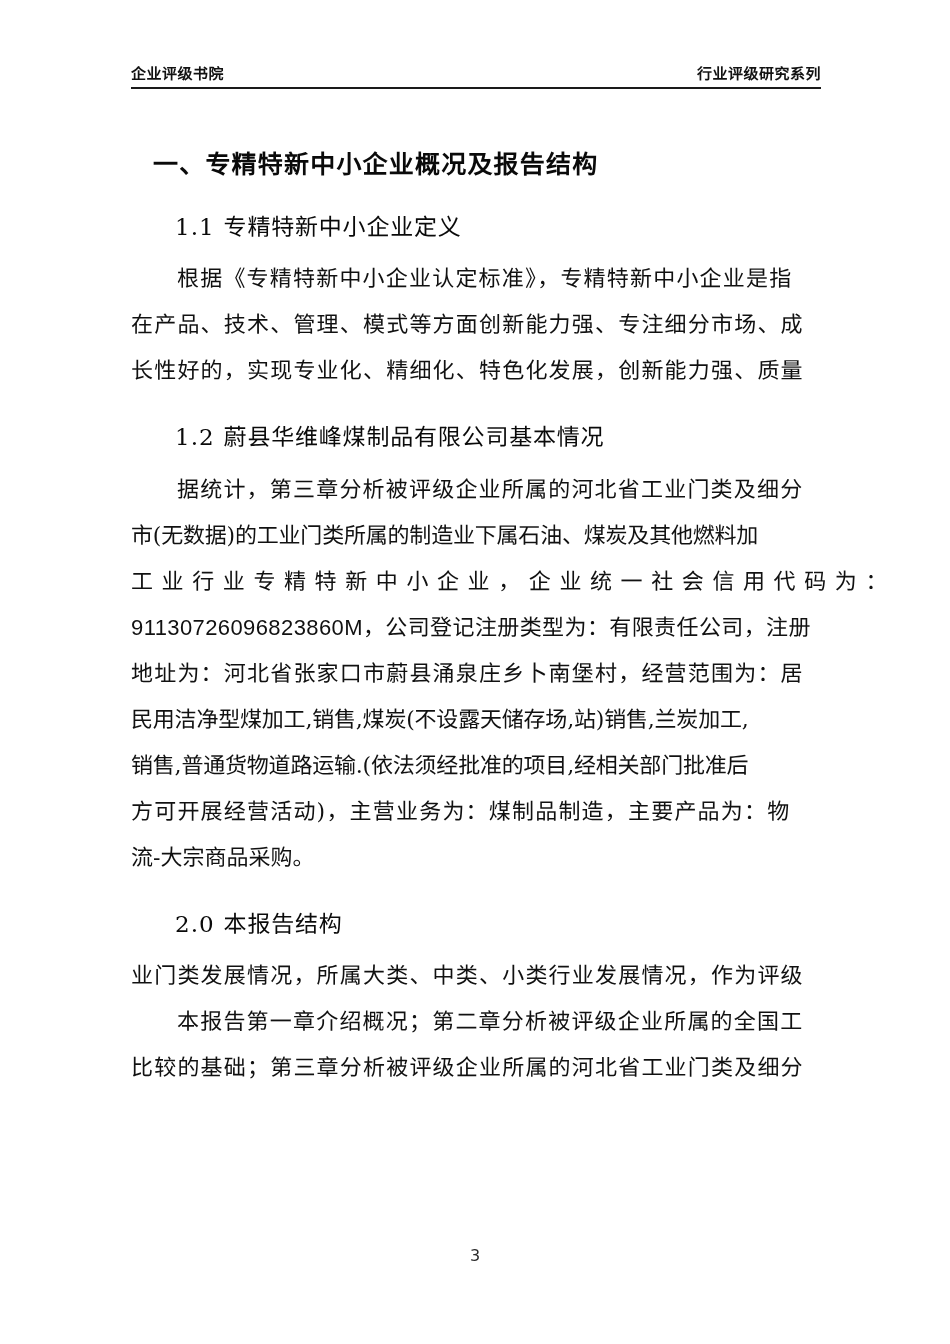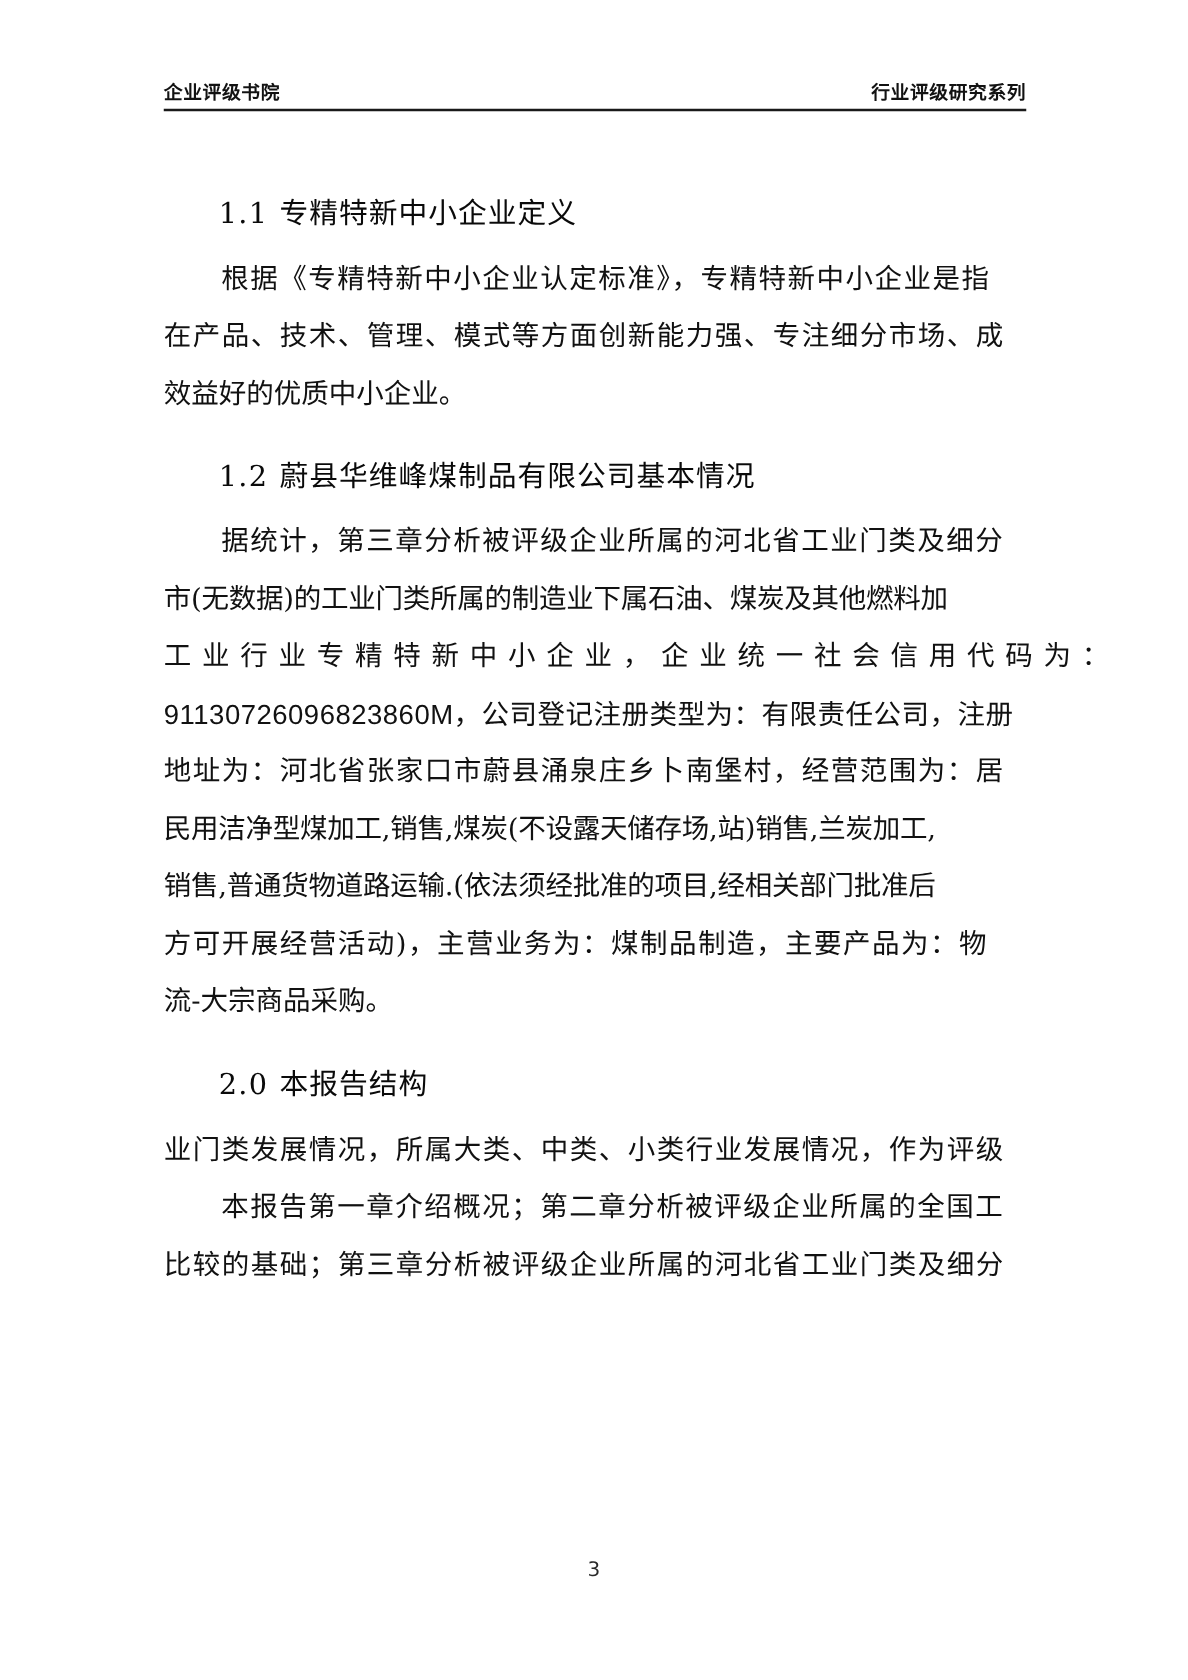--- a/index.html
+++ b/index.html
@@ -126,28 +126,29 @@
 
 <div class="page">
 
   <div class="page-header">
     <span class="hdr-text">企业评级书院</span>
     <span class="hdr-text">行业评级研究系列</span>
   </div>
 
   <div class="content">
 
+    <h1 class="sec-title">一、专精特新中小企业概况及报告结构</h1>
 
     <h2 class="sub-title">
       <span class="num">1.1</span><span>专精特新中小企业定义</span>
     </h2>
     <p class="body-par">
       <span class="ln indent stretch-1">根据《专精特新中小企业认定标准》，专精特新中小企业是指</span>
       <span class="ln stretch-1">在产品、技术、管理、模式等方面创新能力强、专注细分市场、成</span>
-      <span class="ln">效益好的优质中小企业。</span>
+      <span class="ln stretch-1">长性好的，实现专业化、精细化、特色化发展，创新能力强、质量</span>
     </p>
 
     <h2 class="sub-title">
       <span class="num">1.2</span><span>蔚县华维峰煤制品有限公司基本情况</span>
     </h2>
     <p class="body-par">
       <span class="ln indent stretch-1">据统计，第三章分析被评级企业所属的河北省工业门类及细分</span>
       <span class="ln tight-1">市(无数据)的工业门类所属的制造业下属石油、煤炭及其他燃料加</span>
       <span class="ln stretch-2">工业行业专精特新中小企业，企业统一社会信用代码为：</span>
       <span class="ln mono-code stretch-3">91130726096823860M，公司登记注册类型为：有限责任公司，注册</span>

